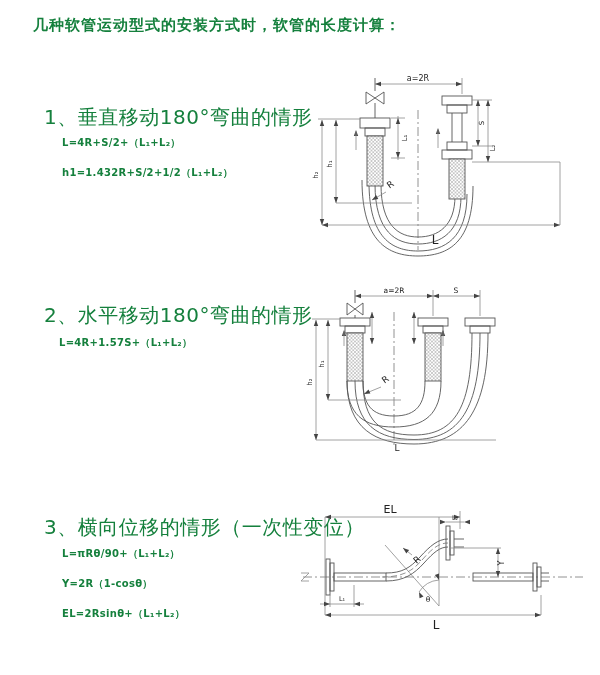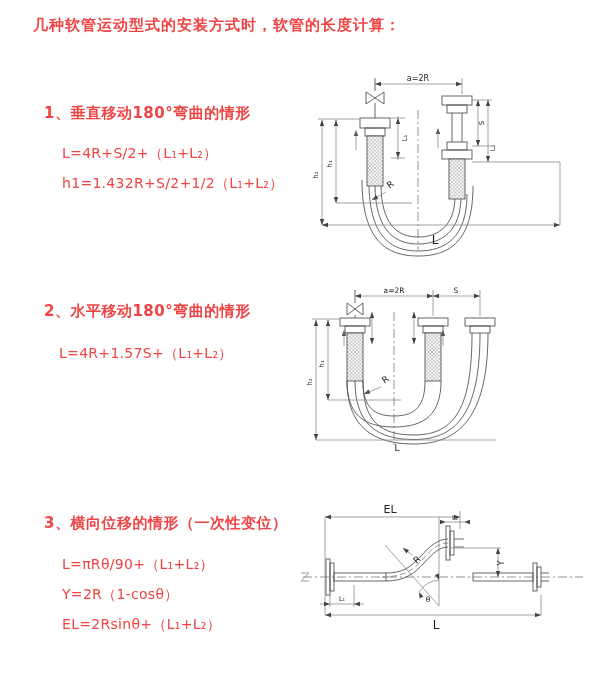--- a/index.html
+++ b/index.html
@@ -1,21 +1,21 @@
 <!DOCTYPE html>
 <html><head>
 <meta charset="utf-8">
 <style>
   html,body{margin:0;padding:0;background:#e8e8e8;}
   .page{position:relative;width:600px;height:675px;background:#ffffff;overflow:hidden;
-        font-family:"DejaVu Sans","Liberation Sans",sans-serif;color:#ef4444;}
+        font-family:"DejaVu Sans","Liberation Sans",sans-serif;color:#15803d;}
   .t{position:absolute;white-space:nowrap;}
   .title{font-size:15px;font-weight:bold;letter-spacing:1px;}
-  .heading{font-size:15px;font-weight:bold;letter-spacing:0.5px;}
-  .formula{font-size:14px;font-weight:400;letter-spacing:0.3px;margin-top:9px;}
+  .heading{font-size:20px;font-weight:normal;letter-spacing:0.5px;}
+  .formula{font-size:10px;font-weight:700;letter-spacing:0.3px;}
   svg{position:absolute;}
   svg text{font-family:"DejaVu Sans","Liberation Sans",sans-serif;fill:#222;}
   svg .ln{stroke:#555;stroke-width:0.9;fill:none;}
   svg .thin{stroke:#8a8a8a;stroke-width:0.8;fill:none;}
   svg .dash{stroke:#777;stroke-width:0.8;fill:none;stroke-dasharray:9 3 2 3;}
   svg .dsh2{stroke:#777;stroke-width:0.8;fill:none;stroke-dasharray:6 3;}
 </style>
 </head>
 <body>
 

